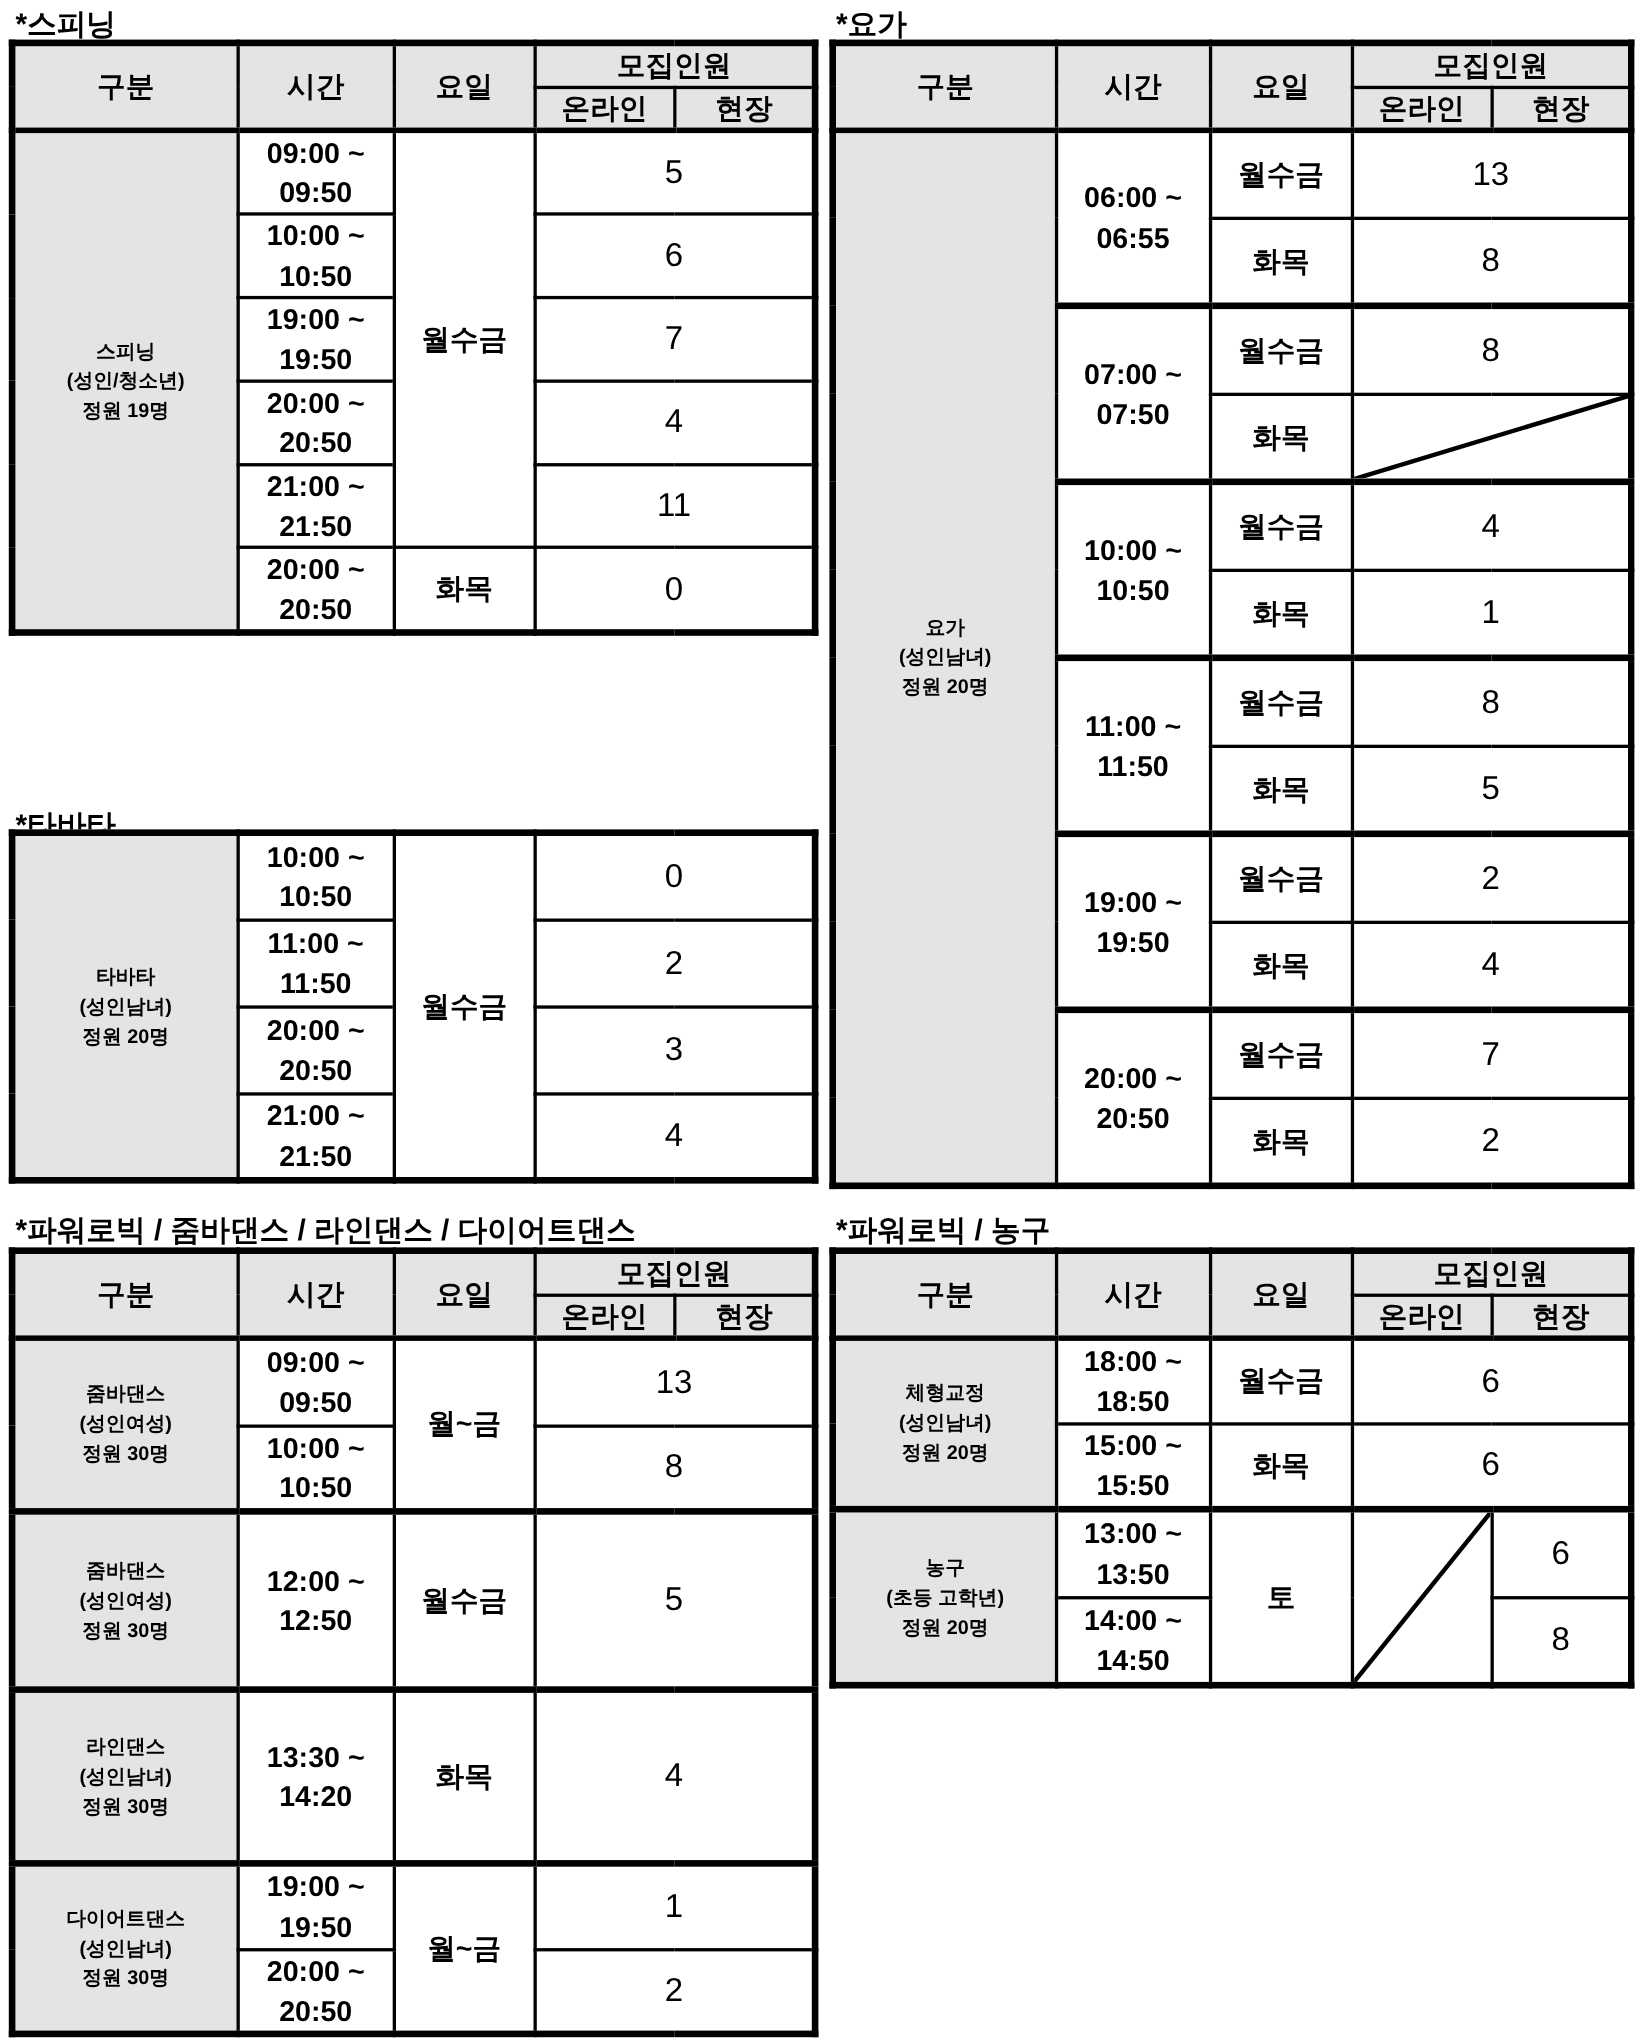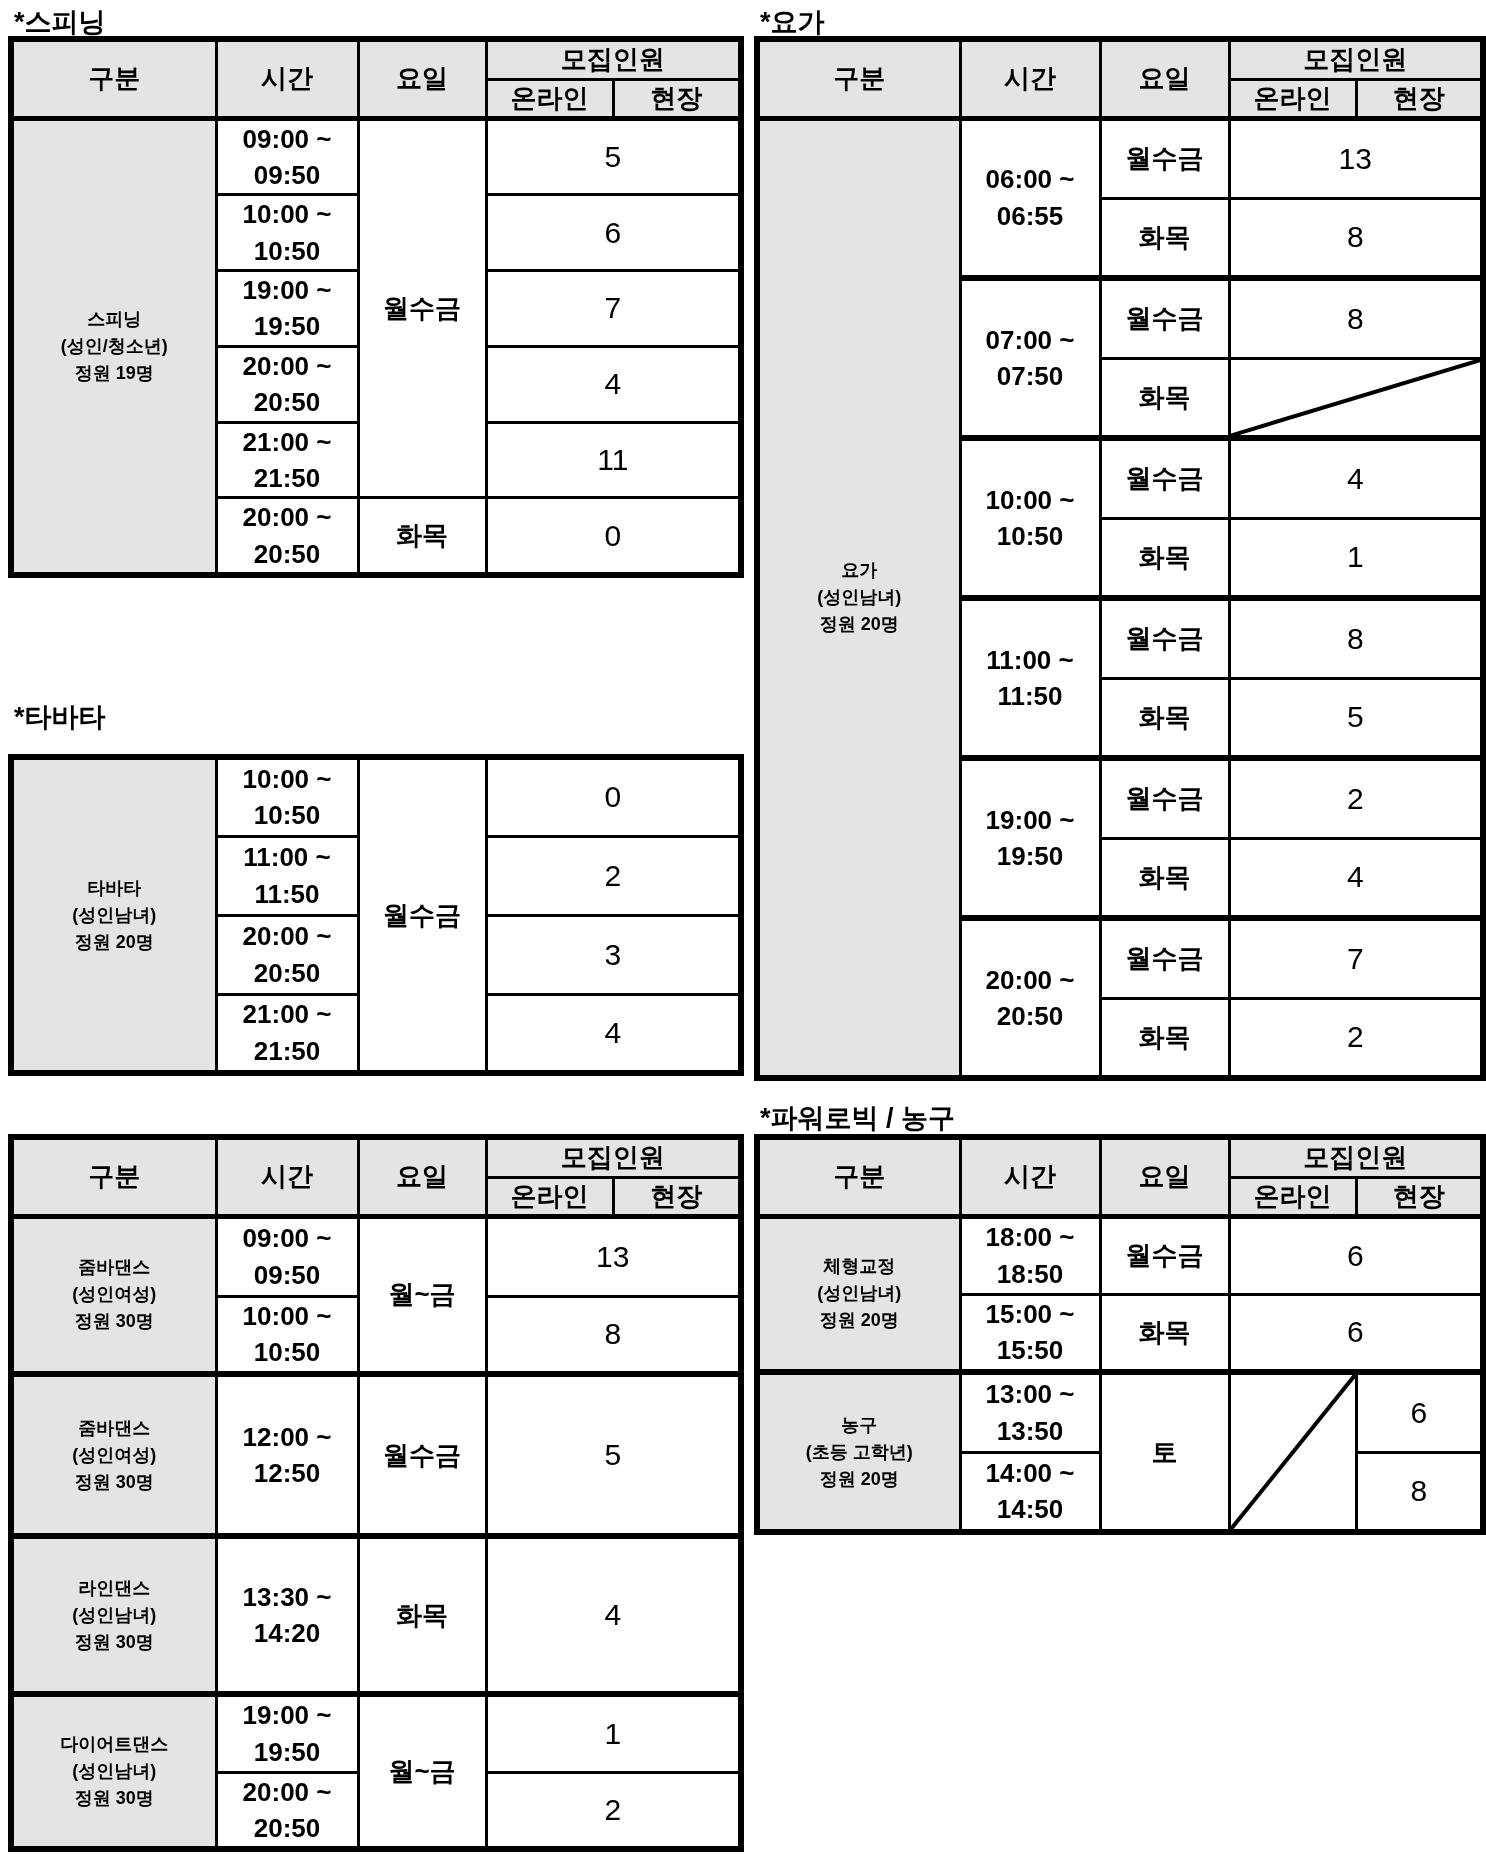--- a/index.html
+++ b/index.html
@@ -101,21 +101,21 @@
       <tr style="height:66px">
         <td class="time">20:00 ~
 20:50</td>
         <td class="day">화목</td>
         <td class="val" colspan="2">0</td>
       </tr>
       </tbody>
     </table>
   </div>
 
-  <div class="abs tbl-title" style="left:14px; top:699px;">*타바타</div>
+  <div class="abs tbl-title" style="left:14px; top:732px;">*타바타</div>
 
   <div class="abs" style="left:8px; top:754px;">
     <table class="sched" style="width:730px;">
       <colgroup>
           <col style="width:205px">
           <col style="width:142px">
           <col style="width:128px">
           <col style="width:127px">
           <col style="width:128px">
         </colgroup>
@@ -141,20 +141,21 @@
       </tr>
       <tr style="height:79px">
         <td class="time">21:00 ~
 21:50</td>
         <td class="val" colspan="2">4</td>
       </tr>
       </tbody>
     </table>
   </div>
 
+  <div class="abs tbl-title" style="left:14px; top:1100px;">*파워로빅 / 줌바댄스 / 라인댄스 / 다이어트댄스</div>
 
   <div class="abs" style="left:8px; top:1134px;">
     <table class="sched" style="width:730px;">
       <colgroup>
           <col style="width:205px">
           <col style="width:142px">
           <col style="width:128px">
           <col style="width:127px">
           <col style="width:128px">
         </colgroup>

